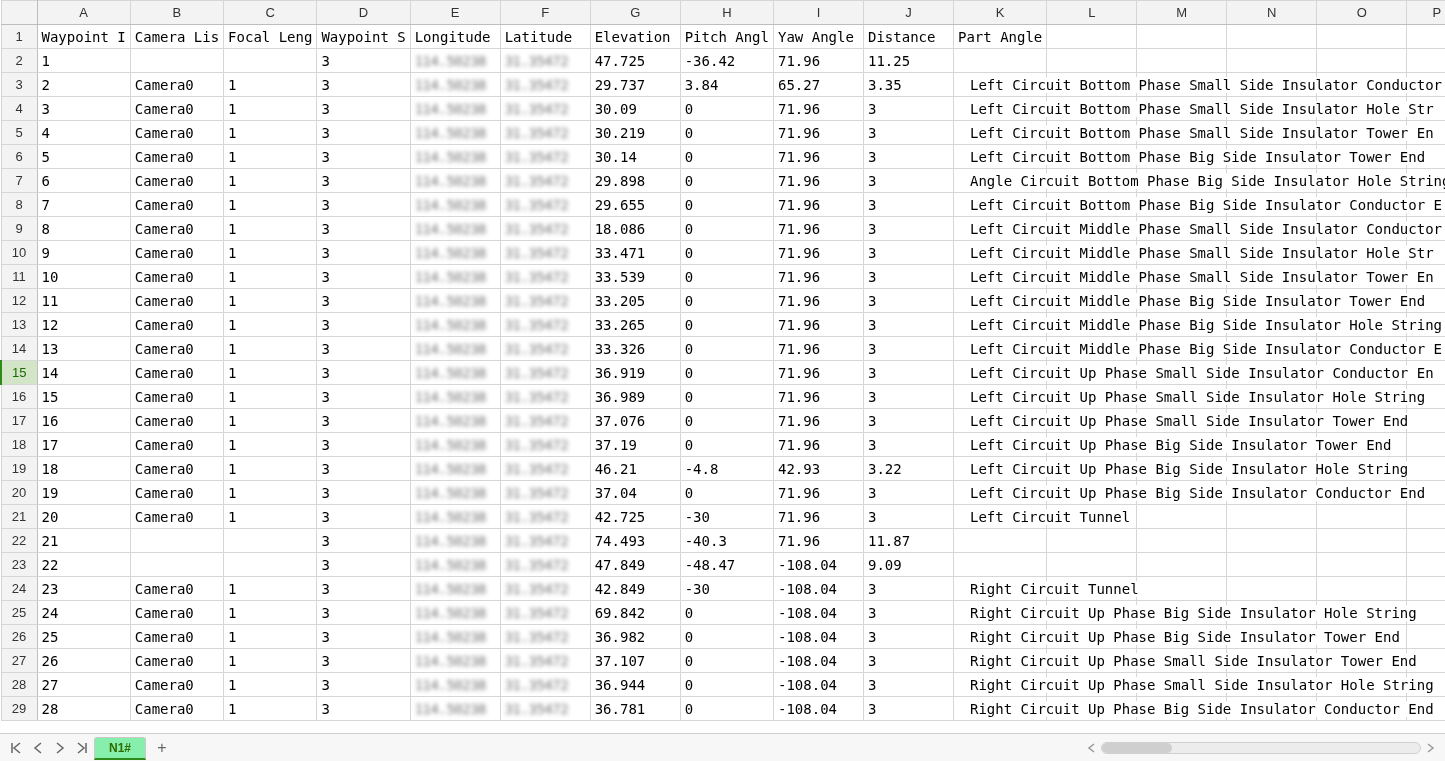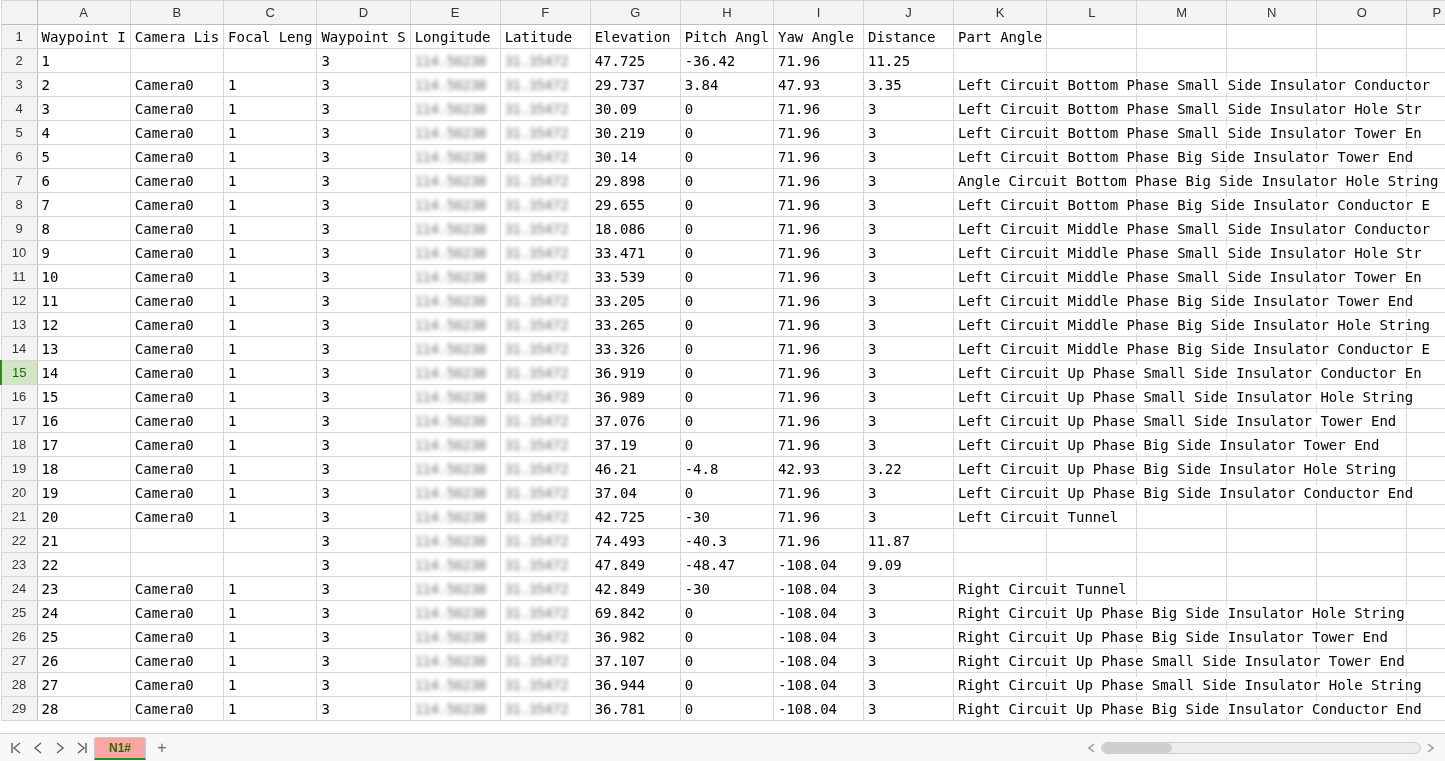--- a/index.html
+++ b/index.html
@@ -51,21 +51,21 @@
   td.txt { text-align: left; }
   td.blur-cell span {
     display: inline-block;
     color: #777;
     filter: blur(2.2px);
     letter-spacing: -0.5px;
   }
   td.overflow-right { overflow: visible; }
   td.overflow-right > span {
     position: absolute;
-    left: 4px; top: 50%; transform: translateY(-50%);
+    left: 16px; top: 50%; transform: translateY(-50%);
     white-space: nowrap;
     background: #fff;
     padding-right: 4px;
   }
   
   .tabbar {
     height: 28px;
     border-top: 1px solid #d0d0d0;
     background: #f7f7f7;
     display: flex;
@@ -76,21 +76,21 @@
     font-size: 12px;
   }
   .tabbar .nav-btn {
     width: 20px; height: 20px;
     display: flex; align-items: center; justify-content: center;
     color: #666;
     cursor: pointer;
   }
   .tabbar .tab {
     padding: 3px 14px;
-    background: #fca5a5;
+    background: #86efac;
     border: 1px solid #c9c9c9;
     border-bottom: none;
     border-radius: 3px 3px 0 0;
     color: #2e6b00;
     font-weight: 600;
     cursor: pointer;
     position: relative;
     top: 1px;
   }
   .tabbar .tab.active { border-bottom: 2px solid #2e8b1a; }
@@ -233,21 +233,21 @@
           <tr>
             <th class="row-head">3</th>
             <td class="num"><span>2</span></td>
             <td class="txt"><span>Camera0</span></td>
             <td class="num"><span>1</span></td>
             <td class="num"><span>3</span></td>
             <td class="blur-cell num"><span>114.50238</span></td>
             <td class="blur-cell num"><span>31.35472</span></td>
             <td class="num"><span>29.737</span></td>
             <td class="num"><span>3.84</span></td>
-            <td class="num"><span>47.93</span></td>
+            <td class="num"><span>65.27</span></td>
             <td class="num"><span>3.35</span></td>
             <td class="txt overflow-right">
               <span>Left Circuit Bottom Phase Small Side Insulator Conductor</span>
             </td>
             <td class="txt"></td>
             <td class="txt"></td>
             <td class="txt"></td>
             <td class="txt"></td>
             <td class="txt"></td>
           </tr>

